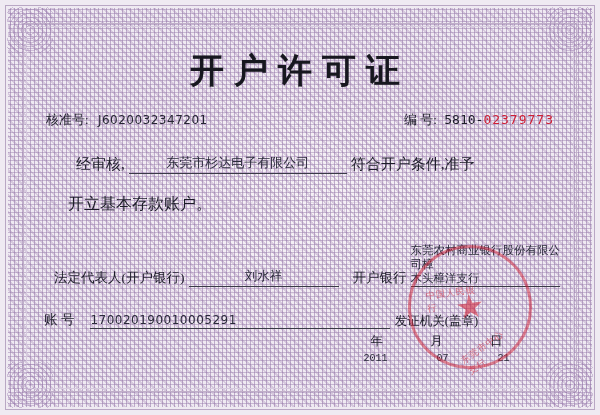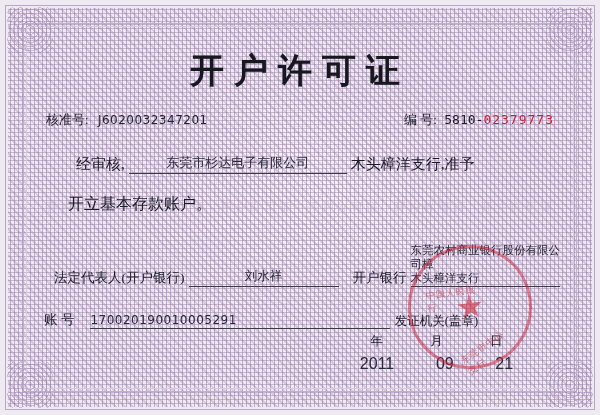--- a/index.html
+++ b/index.html
@@ -245,22 +245,22 @@
     font-size: 12.5px;
     padding: 0 18px;
   }
   .issuer .date-nums {
     position: absolute;
     left: 0; right: 0;
     top: 20px;
     display: flex;
     justify-content: space-around;
     padding: 0 10px;
-    font-family: Liberation Sans, sans-serif;
-    font-size: 16px;
+    font-family: Liberation Mono, monospace;
+    font-size: 10px;
     color: #2a2a3a;
   }
 
   
   .seal {
     position: absolute;
     left: 408px;
     top: 245px;
     width: 118px;
     height: 118px;
@@ -329,21 +329,21 @@
       </div>
       <div>
         <span class="label">编 号:</span>
         <span class="serial-black serial-prefix">5810-</span><span class="serial-red">02379773</span>
       </div>
     </div>
 
     <div class="body-line">
       <span>经审核,</span>
       <span class="fill handwritten">东莞市杉达电子有限公司</span>
-      <span>木头樟洋支行,准予</span>
+      <span>符合开户条件,准予</span>
     </div>
 
     <div class="body-line2">开立基本存款账户。</div>
 
     <div class="mid-row">
       <span class="label">法定代表人(开户银行)</span>
       <span class="legal-fill handwritten">刘水祥</span>
       <span class="bank-wrap">
         <span class="label">开户银行</span>
         <span class="bank-value handwritten">
@@ -356,21 +356,21 @@
     <div class="acct-row">
       <span class="label">账 号</span>
       <span class="acct-fill handwritten">170020190010005291</span>
     </div>
 
     <div class="issuer">
       <div>发证机关(盖章)</div>
       <div style="position:relative;">
         <div class="date-nums">
           <span>2011</span>
-          <span>09</span>
+          <span>07</span>
           <span>21</span>
         </div>
         <div class="date-line">
           <span>年</span>
           <span>月</span>
           <span>日</span>
         </div>
       </div>
     </div>
 

